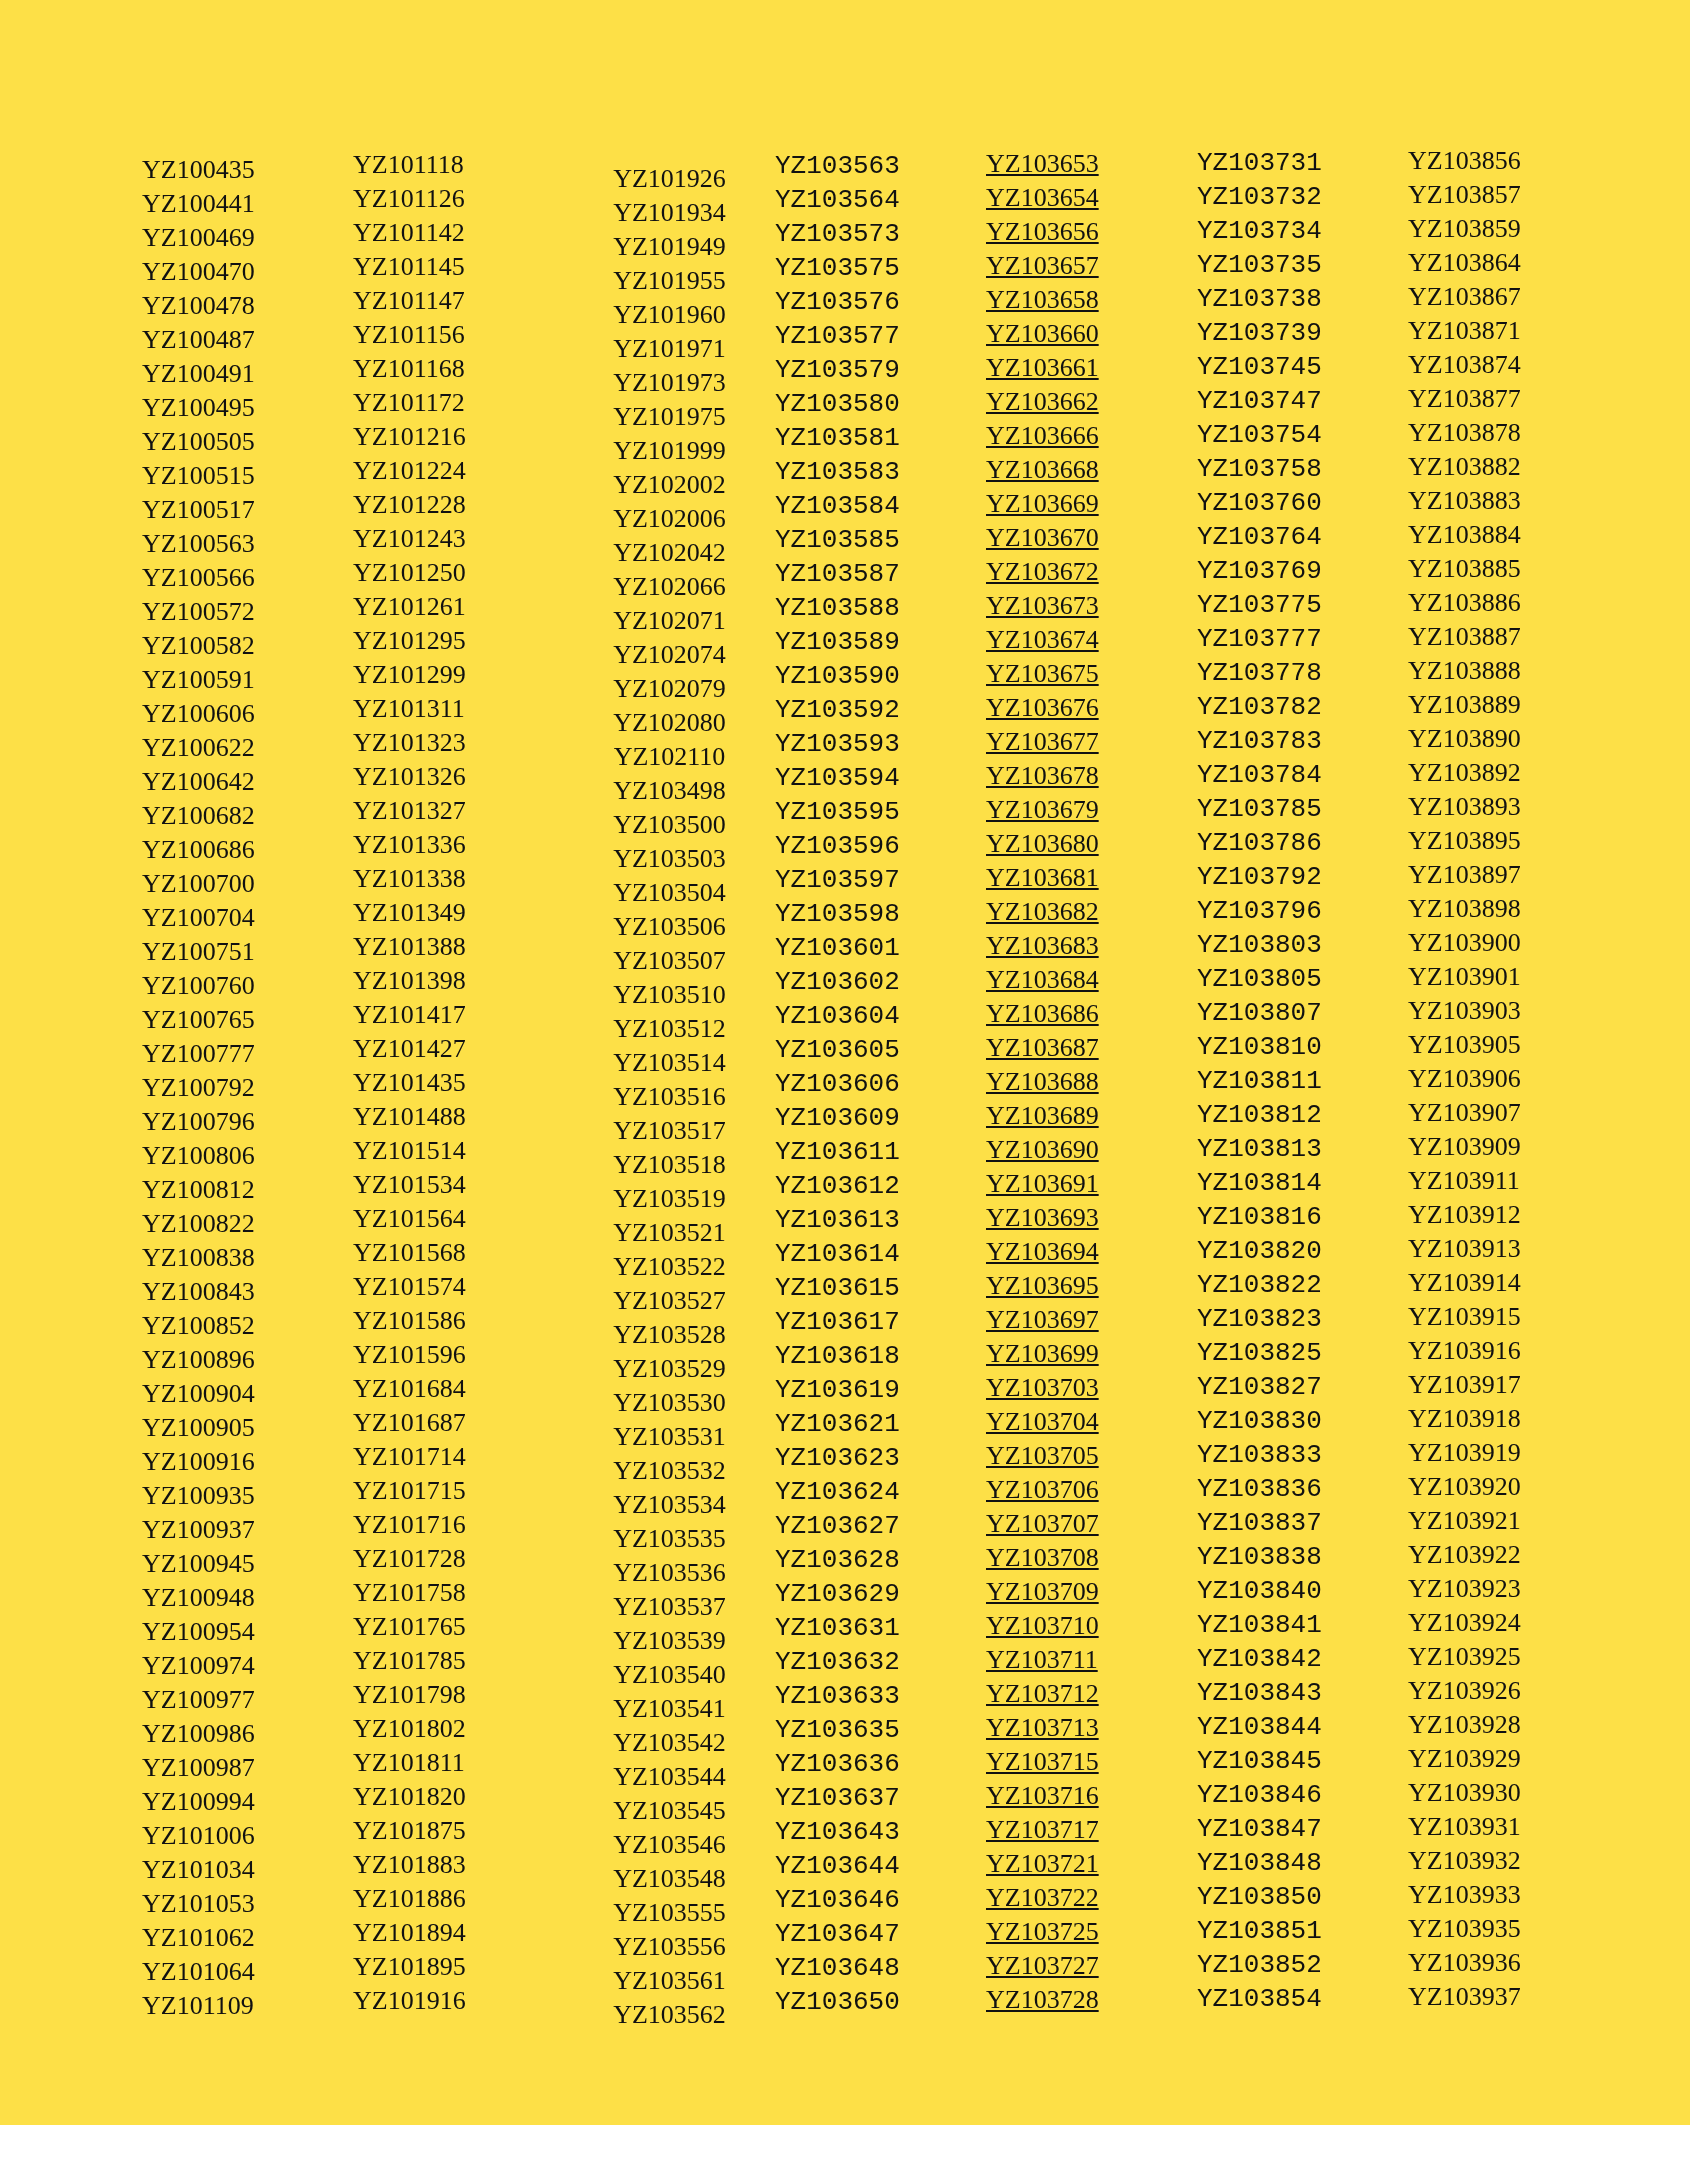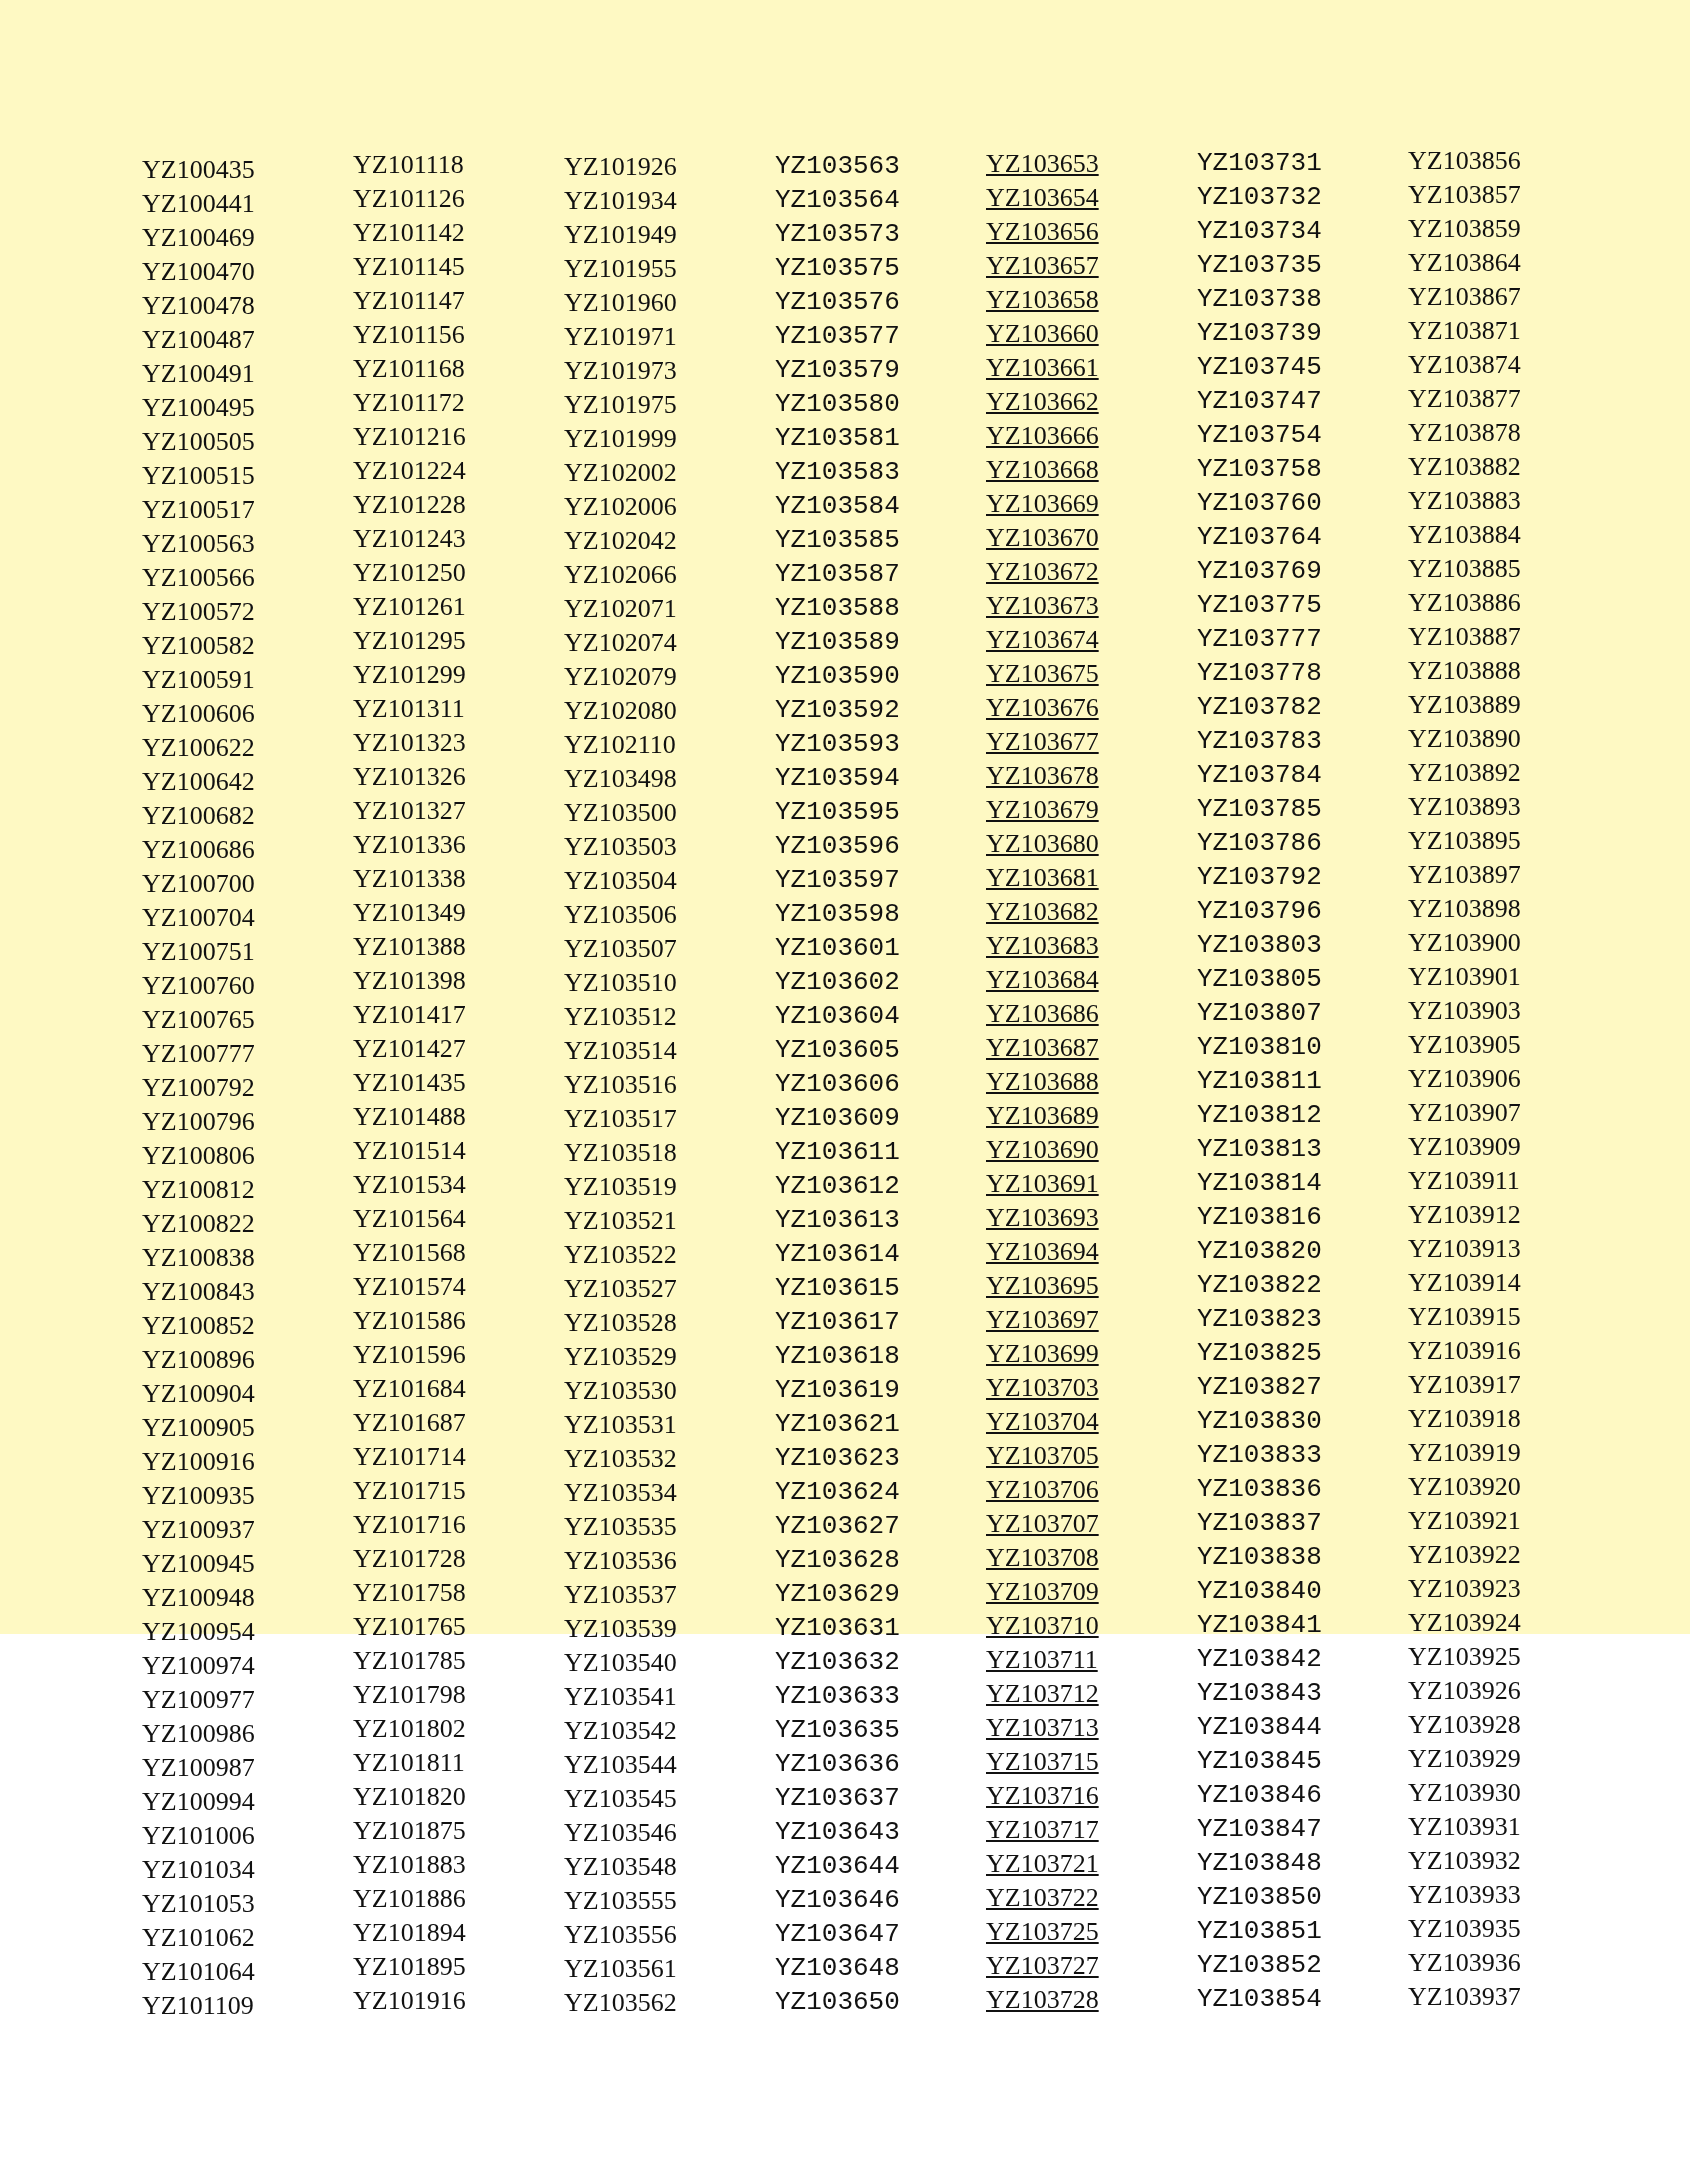--- a/index.html
+++ b/index.html
@@ -12,38 +12,38 @@
       height: 2183px;
       position: relative;
       overflow: hidden;
       font-family: "Liberation Serif", "DejaVu Serif", serif;
       color: #111111;
     }
     .page {
       position: absolute;
       left: 0; top: 0;
       width: 1690px;
-      height: 1634px;
-      background: #fef9c3;
+      height: 2125px;
+      background: #fde047;
     }
     .code-table {
       position: absolute;
       left: 142px;
       top: 148px;
       display: flex;
       flex-direction: row;
     }
     .code-column {
       width: 211px;
       display: flex;
       flex-direction: column;
     }
     .code-column.c1 { margin-top: 4.7px; }
     .code-column.c2 { margin-top: 0; }
-    .code-column.c3 { margin-top: 2px; }
+    .code-column.c3 { margin-top: 14px; align-items: center; }
     .code-column.c4 { margin-top: 0.6px; font-family: Liberation Mono, monospace; }
     .code-column.c5 { margin-top: -0.6px; text-decoration: underline; }
     .code-column.c6 { margin-top: -1.8px; font-family: Liberation Mono, monospace; }
     .code-column.c7 { margin-top: -3.6px; }
     .code-cell {
       height: 34px;
       line-height: 34px;
       font-size: 26px;
       letter-spacing: 0px;
       white-space: nowrap;

